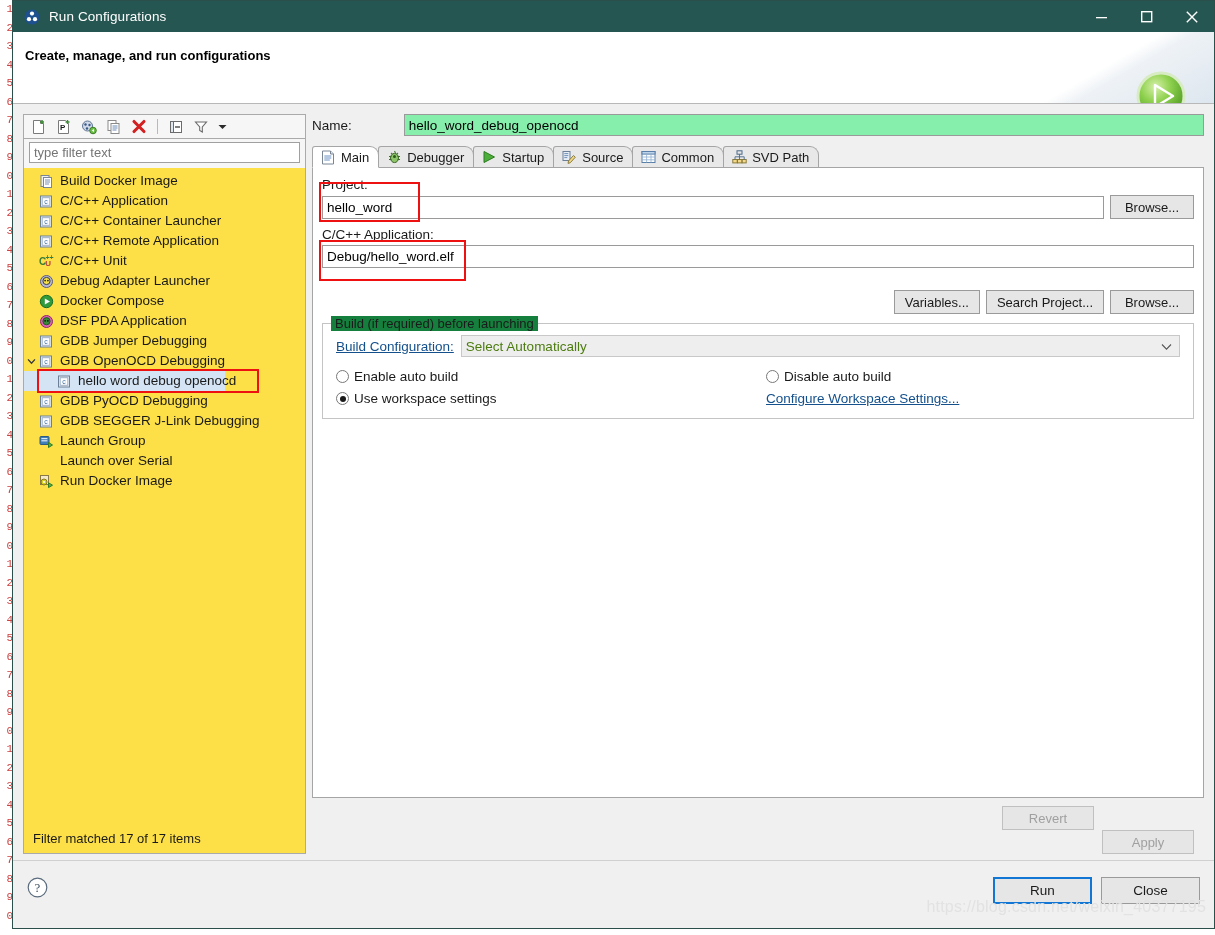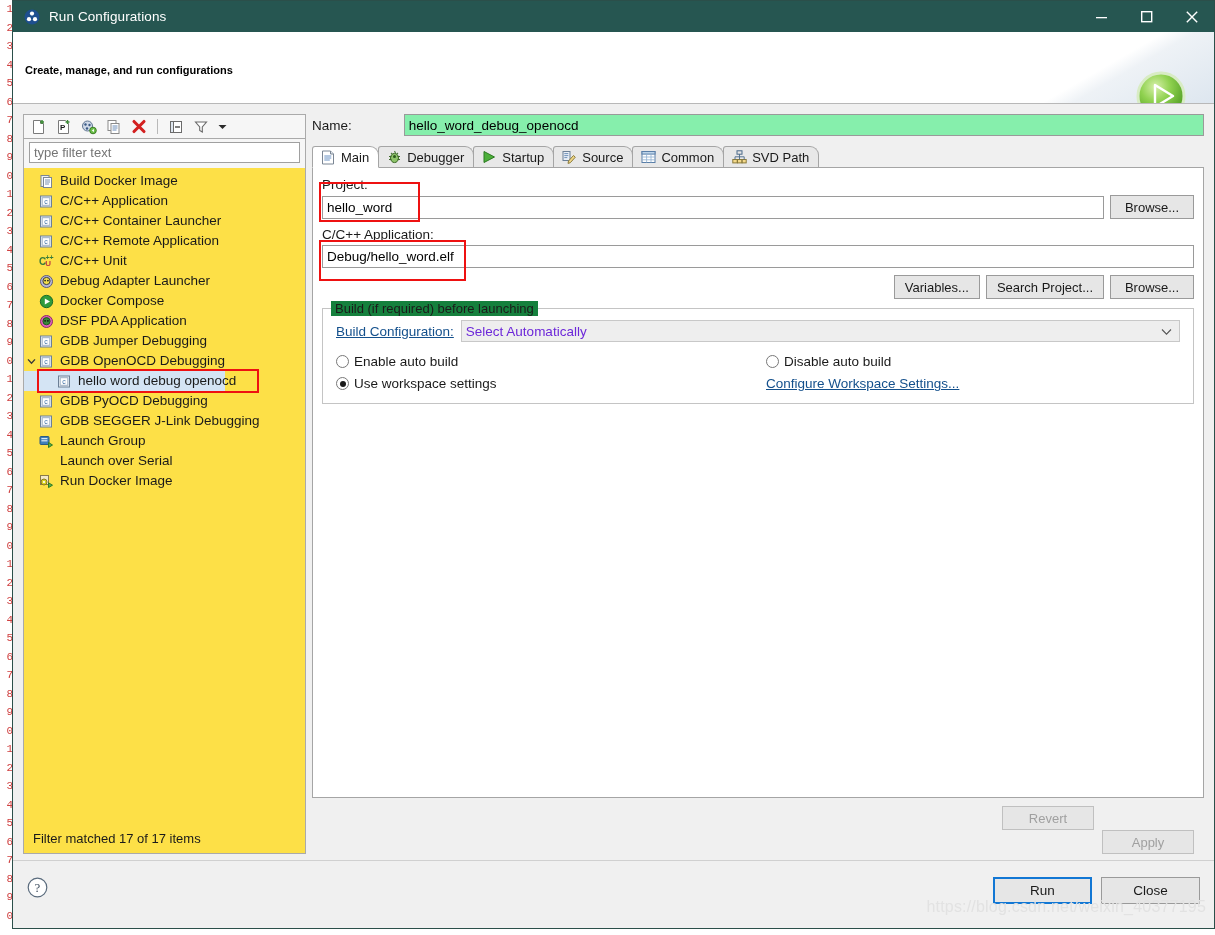--- a/index.html
+++ b/index.html
@@ -111,22 +111,22 @@
   .header {
     height: 71px;
     background: #ffffff;
     border-bottom: 1px solid #b8b8b8;
     flex: none;
     position: relative;
     overflow: hidden;
   }
   .header-title {
     position: absolute;
-    left: 12px; top: 32px;
-    font-size: 11px;
+    left: 12px; top: 16px;
+    font-size: 13px;
     font-weight: bold;
     color: #000;
   }
   .header-banner {
     position: absolute;
     right: 0; top: 0;
     width: 190px; height: 71px;
     background: linear-gradient(150deg,#ffffff 0%,#ffffff 45%,#eef2f6 55%,#dde6ef 100%);
   }
   .run-badge {
@@ -359,21 +359,21 @@
     background: #e6e6e6;
     font-size: 13px;
     font-family: "Liberation Sans", sans-serif;
     color: #1a1a1a;
     cursor: default;
   }
   .btn-row {
     display: flex;
     justify-content: flex-end;
     gap: 6px;
-    margin-top: 7px;
+    margin-top: 22px;
   }
   .group {
     margin-top: 9px;
     border: 1px solid #c4c4c4;
     padding: 11px 13px 12px 13px;
     position: relative;
   }
   .group-title {
     position: absolute;
     top: -8px;
@@ -397,21 +397,21 @@
   }
   .combo {
     flex: 1;
     height: 22px;
     border: 1px solid #c8c8c8;
     background: #eeeeee;
     display: flex;
     align-items: center;
     padding-left: 4px;
     font-size: 13.5px;
-    color: #6d28d9;
+    color: #4d7c0f;
     box-sizing: border-box;
     position: relative;
   }
   .combo-arrow {
     position: absolute;
     right: 7px;
     top: 50%;
     transform: translateY(-50%);
   }
   .radio-grid {

